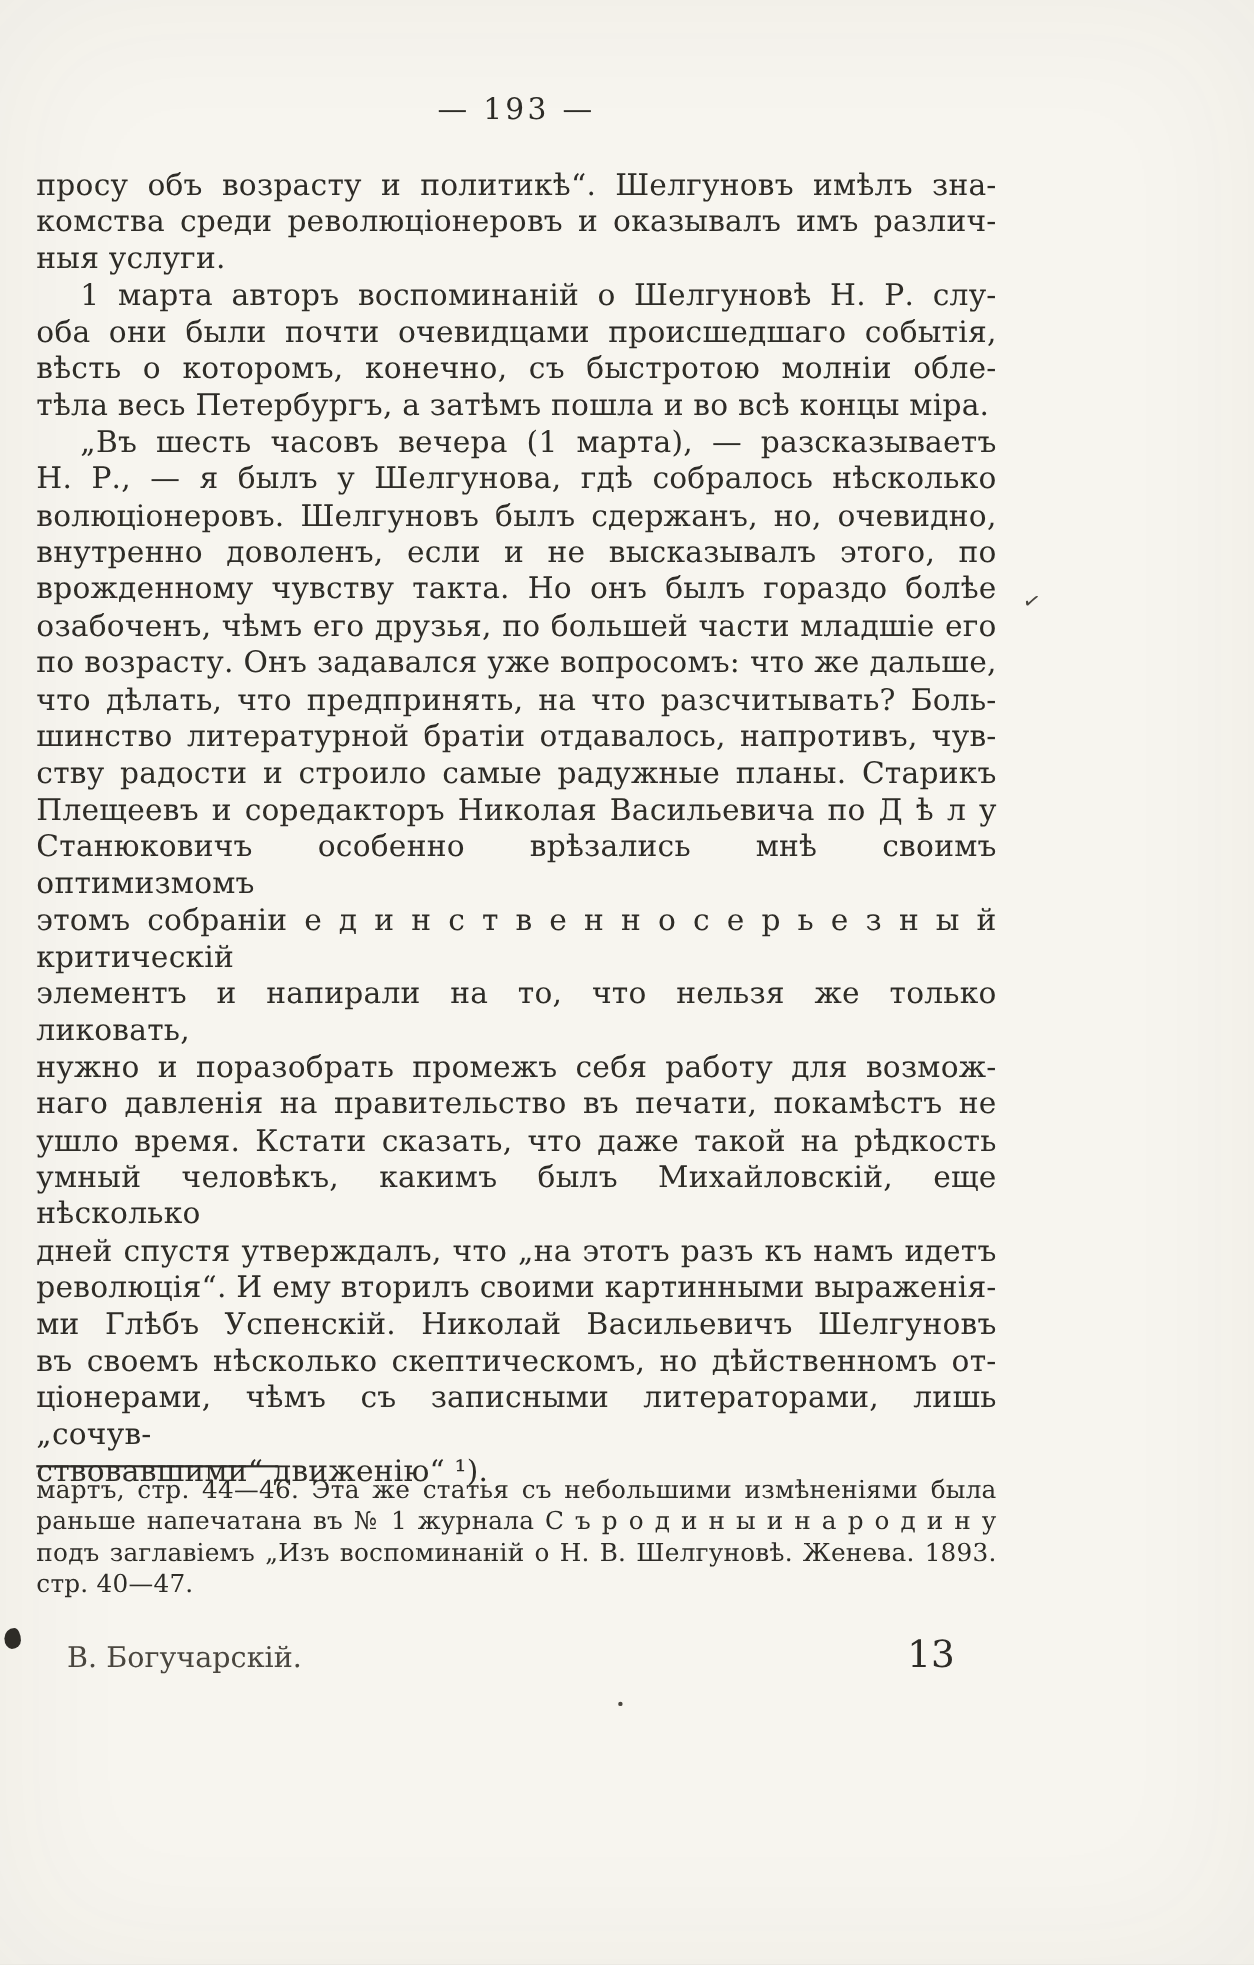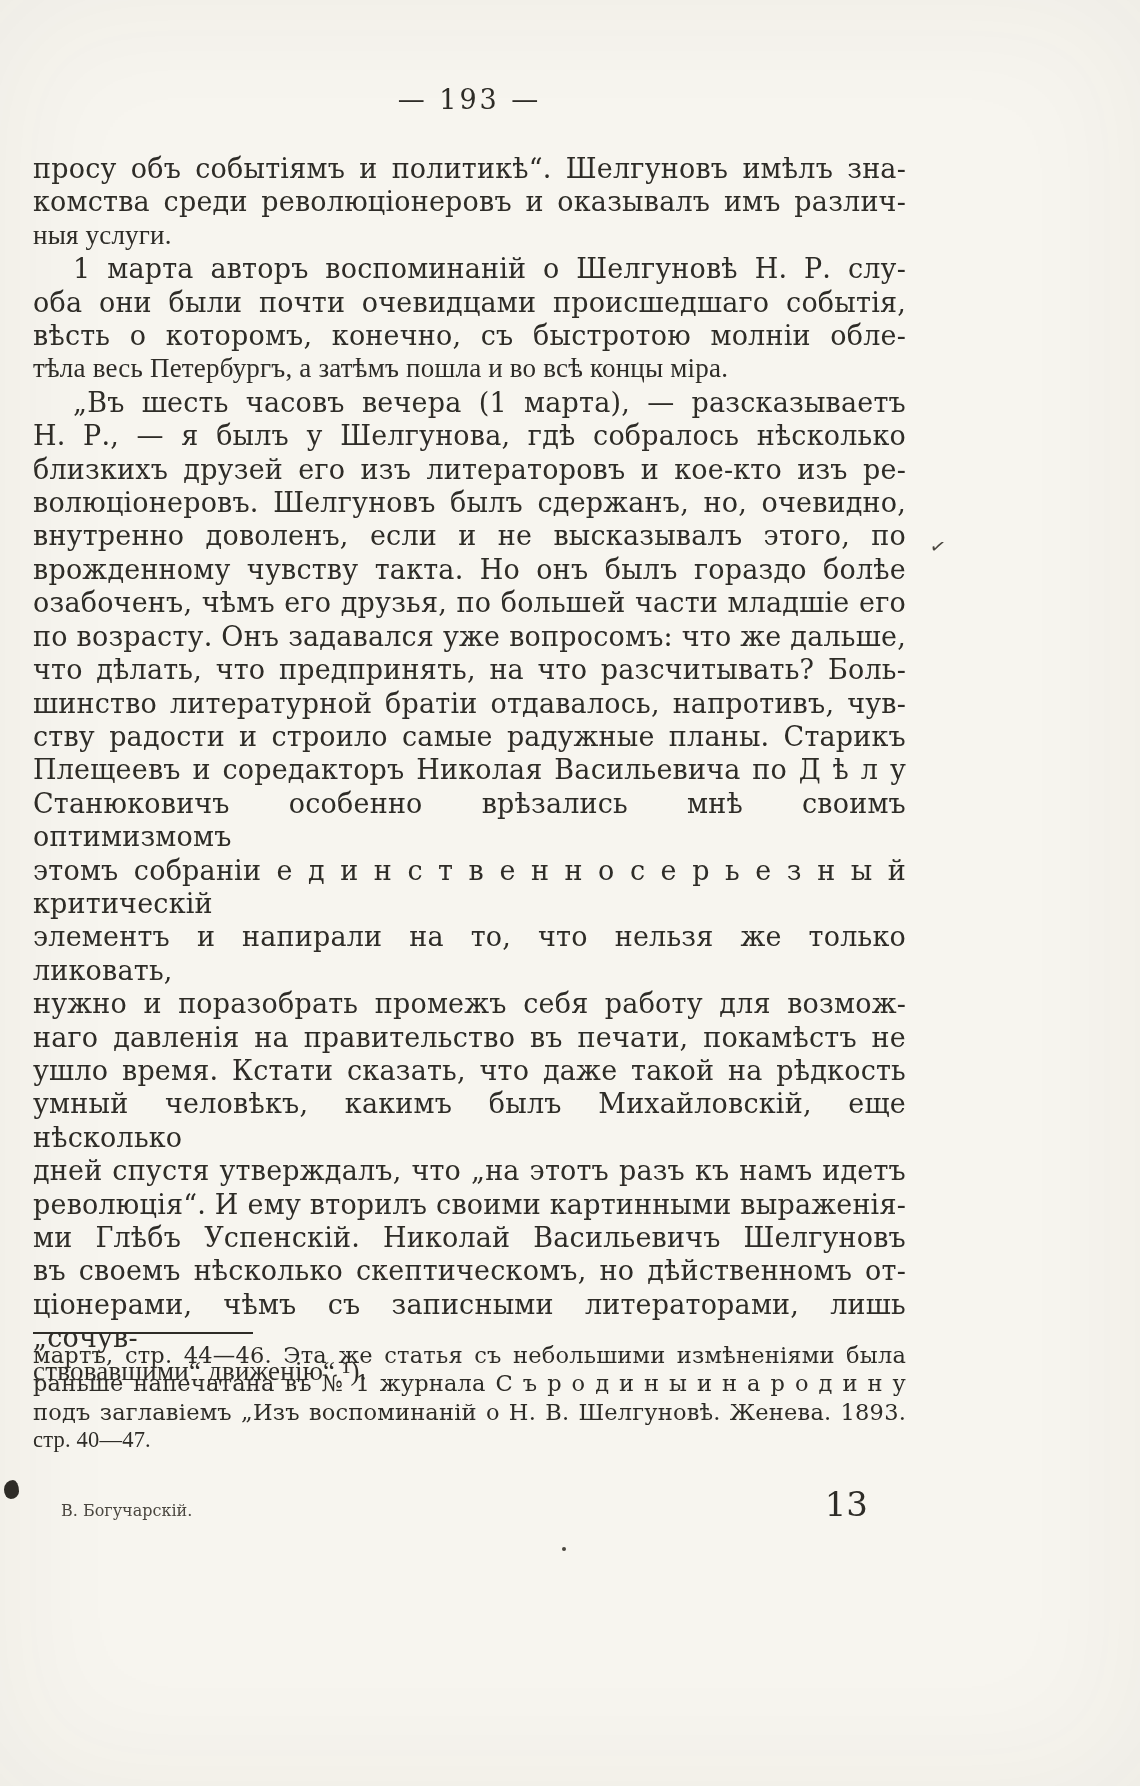--- a/index.html
+++ b/index.html
@@ -37,21 +37,20 @@
     font-size:27px;
     line-height:33.4px;
     letter-spacing:0.2px;
   }
   .line{
     text-align:justify;
     text-align-last:justify;
   }
   .line.end{
     text-align-last:left;
-    font-family:Liberation Serif, serif;
   }
   .line.indent{
     text-indent:40px;
   }
   .footnote-rule{
     position:absolute;
     top:1332px;
     left:33px;
     width:220px;
     border-top:2px solid var(--ink);
@@ -69,21 +68,21 @@
     position:absolute;
     top:1484px;
     left:33px;
     width:873px;
     display:flex;
     justify-content:space-between;
     align-items:baseline;
   }
   .author{
     padding-left:28px;
-    font-size:16px;
+    font-size:26px;
     color:var(--ink_soft);
   }
   .folio{
     padding-right:38px;
     font-size:34px;
   }
   
   .mark-check{
     position:absolute;
     left:930px;
@@ -112,30 +111,29 @@
   }
 </style>
 </head>
 <body>
 
 <div class="page">
 
   <div class="page-header">— 193 —</div>
 
   <div class="body-text">
-      <div class="line">просу объ событіямъ и политикѣ“. Шелгуновъ имѣлъ зна-</div>
+      <div class="line">просу объ возрасту и политикѣ“. Шелгуновъ имѣлъ зна-</div>
       <div class="line">комства среди революціонеровъ и оказывалъ имъ различ-</div>
       <div class="line end">ныя услуги.</div>
       <div class="line indent">1 марта авторъ воспоминаній о Шелгуновѣ Н. Р. слу-</div>
       <div class="line">оба они были почти очевидцами происшедшаго событія,</div>
       <div class="line">вѣсть о которомъ, конечно, съ быстротою молніи обле-</div>
       <div class="line end">тѣла весь Петербургъ, а затѣмъ пошла и во всѣ концы міра.</div>
       <div class="line indent">„Въ шесть часовъ вечера (1 марта), — разсказываетъ</div>
       <div class="line">Н. Р., — я былъ у Шелгунова, гдѣ собралось нѣсколько</div>
-      <div class="line">близкихъ друзей его изъ литераторовъ и кое-кто изъ ре-</div>
       <div class="line">волюціонеровъ. Шелгуновъ былъ сдержанъ, но, очевидно,</div>
       <div class="line">внутренно доволенъ, если и не высказывалъ этого, по</div>
       <div class="line">врожденному чувству такта. Но онъ былъ гораздо болѣе</div>
       <div class="line">озабоченъ, чѣмъ его друзья, по большей части младшіе его</div>
       <div class="line">по возрасту. Онъ задавался уже вопросомъ: что же дальше,</div>
       <div class="line">что дѣлать, что предпринять, на что разсчитывать? Боль-</div>
       <div class="line">шинство литературной братіи отдавалось, напротивъ, чув-</div>
       <div class="line">ству радости и строило самые радужные планы. Старикъ</div>
       <div class="line">Плещеевъ и соредакторъ Николая Васильевича по Д ѣ л у</div>
       <div class="line">Станюковичъ особенно врѣзались мнѣ своимъ оптимизмомъ</div>

